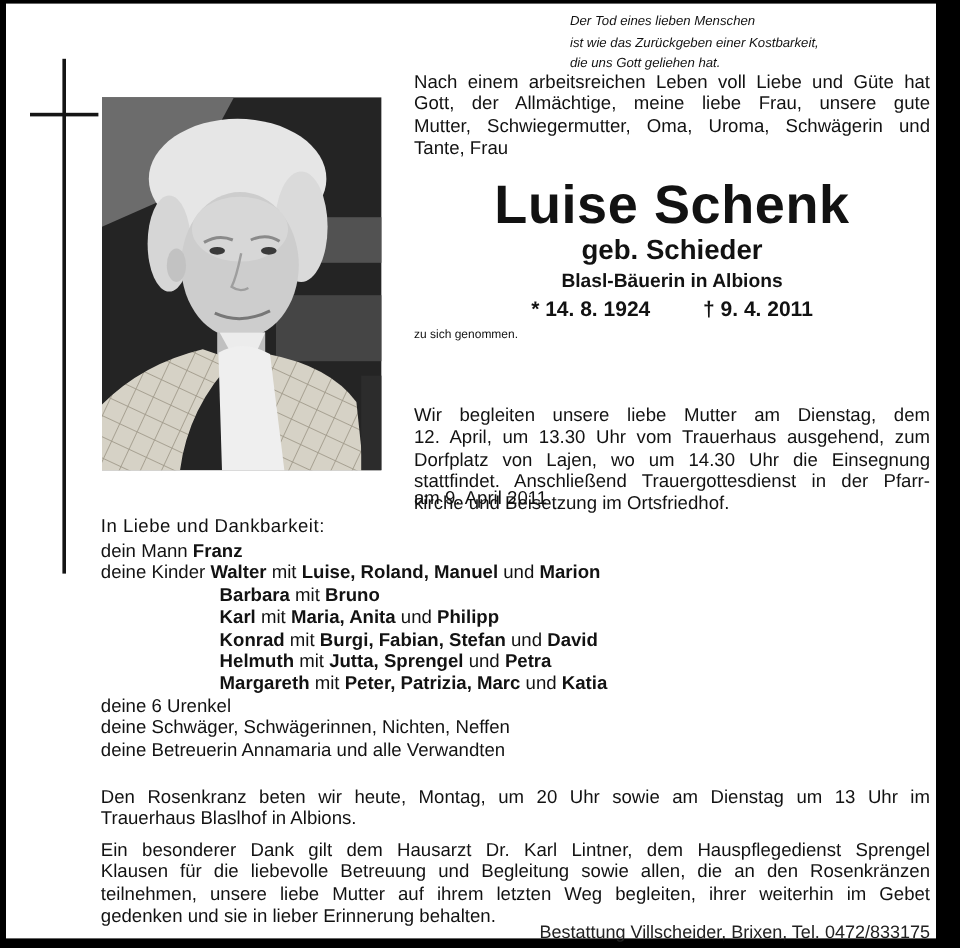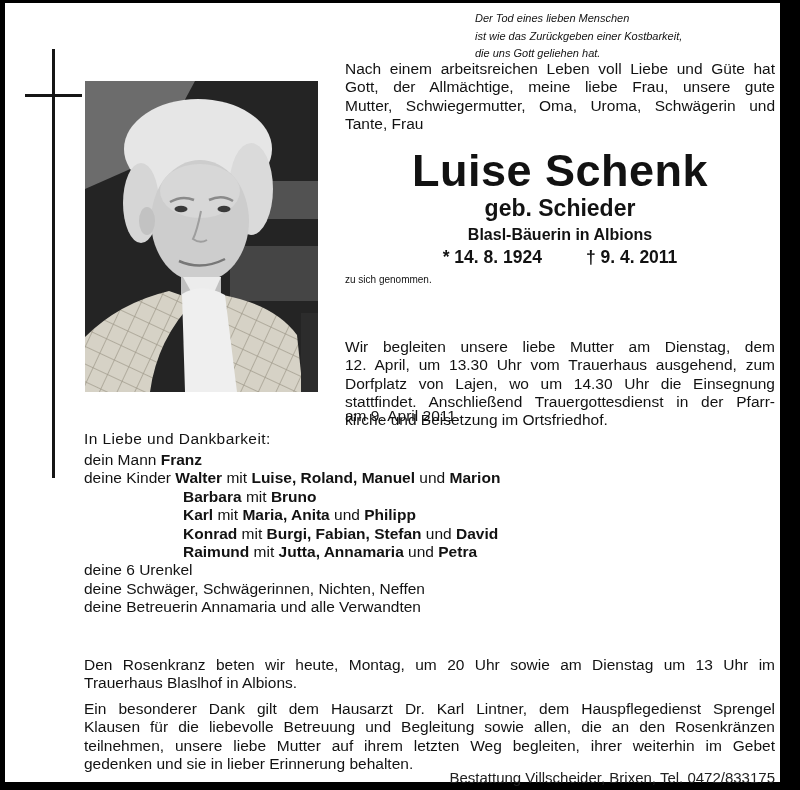--- a/index.html
+++ b/index.html
@@ -133,21 +133,22 @@
   <div id="dateline">am 9. April 2011</div>
 
   <div id="gratitude">In Liebe und Dankbarkeit:</div>
 
   <div id="mourners">
       <div class="mourner-line"><span>dein Mann </span><span class="b">Franz</span></div>
       <div class="mourner-line"><span>deine Kinder </span><span class="b">Walter</span><span> mit </span><span class="b">Luise, Roland, Manuel</span><span> und </span><span class="b">Marion</span></div>
       <div class="mourner-line indent"><span class="b">Barbara</span><span> mit </span><span class="b">Bruno</span></div>
       <div class="mourner-line indent"><span class="b">Karl</span><span> mit </span><span class="b">Maria, Anita</span><span> und </span><span class="b">Philipp</span></div>
       <div class="mourner-line indent"><span class="b">Konrad</span><span> mit </span><span class="b">Burgi, Fabian, Stefan</span><span> und </span><span class="b">David</span></div>
-      <div class="mourner-line indent"><span class="b">Raimund</span><span> mit </span><span class="b">Jutta, Annamaria</span><span> und </span><span class="b">Petra</span></div>
+      <div class="mourner-line indent"><span class="b">Helmuth</span><span> mit </span><span class="b">Jutta, Sprengel</span><span> und </span><span class="b">Petra</span></div>
+      <div class="mourner-line indent"><span class="b">Margareth</span><span> mit </span><span class="b">Peter, Patrizia, Marc</span><span> und </span><span class="b">Katia</span></div>
       <div class="mourner-line"><span>deine 6 Urenkel</span></div>
       <div class="mourner-line"><span>deine Schwäger, Schwägerinnen, Nichten, Neffen</span></div>
       <div class="mourner-line"><span>deine Betreuerin Annamaria und alle Verwandten</span></div>
     </div>
 
   <div id="rosary" class="para">
       <div class="jline">Den Rosenkranz beten wir heute, Montag, um 20 Uhr sowie am Dienstag um 13 Uhr im</div>
       <div class="jlast">Trauerhaus Blaslhof in Albions.</div>
     </div>
 

